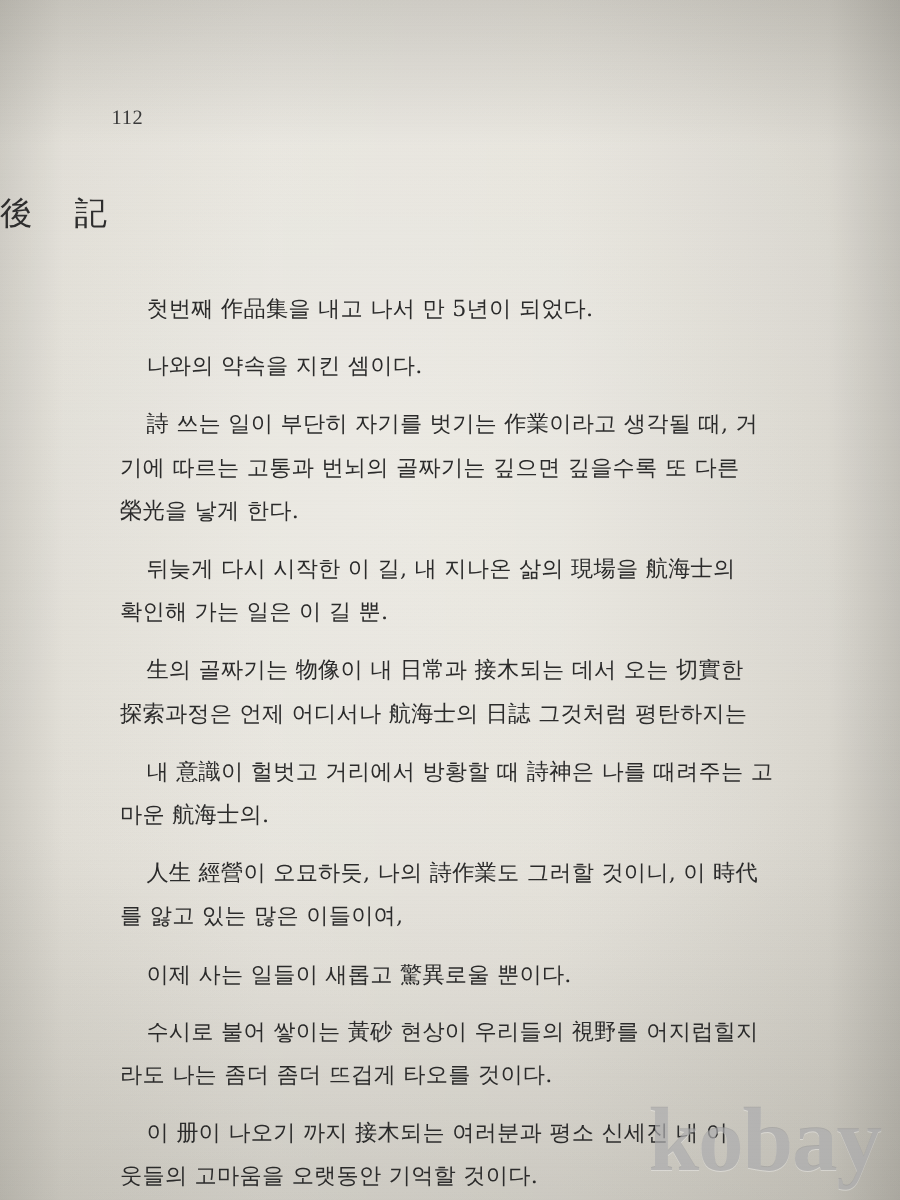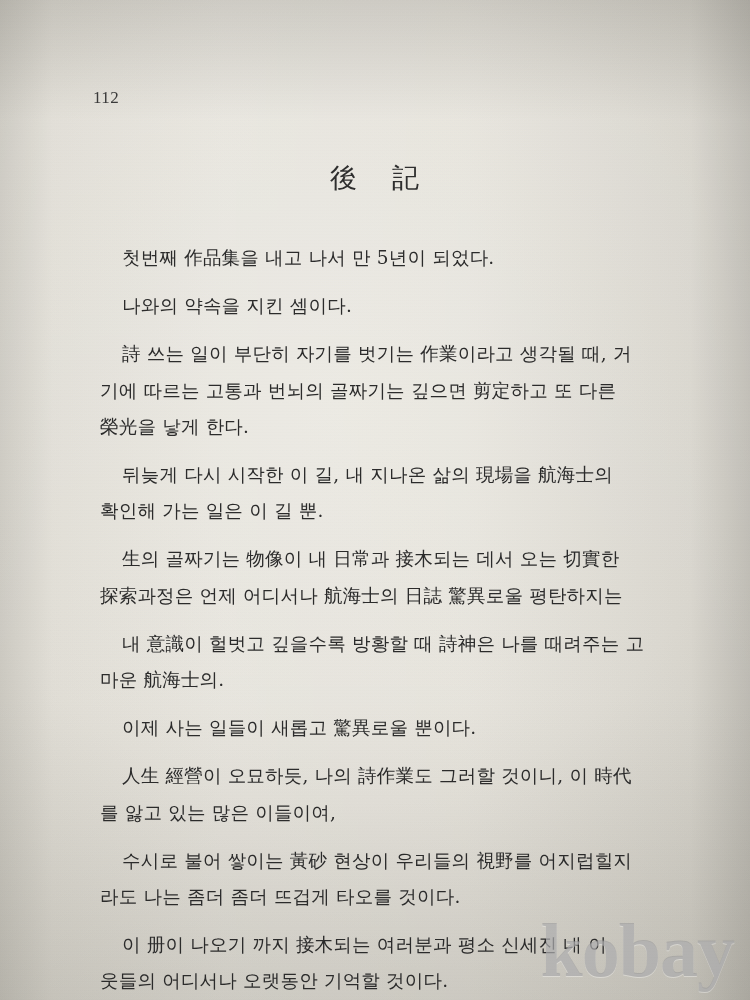--- a/index.html
+++ b/index.html
@@ -57,21 +57,20 @@
     font-size: 17px;
     color: #3a3a3a;
     letter-spacing: 0.5px;
     font-family: "Liberation Serif", serif;
   }
   .doc-title {
     position: absolute;
     left: 0;
     right: 0;
     top: 160px;
-    text-align: center;
     font-size: 27px;
     color: #2e2e2e;
     letter-spacing: 0.04em;
     font-family: Liberation Serif, serif;
   }
   .doc-title .sp {
     display: inline-block;
     width: 34px;
   }
   .body-text {
@@ -137,48 +136,48 @@
 
     <div class="body-text" id="body-text">
         <div class="para">
           <span class="ln first">첫번째 作品集을 내고 나서 만 5년이 되었다.</span>
         </div>
         <div class="para">
           <span class="ln first">나와의 약속을 지킨 셈이다.</span>
         </div>
         <div class="para">
           <span class="ln first">詩 쓰는 일이 부단히 자기를 벗기는 作業이라고 생각될 때, 거</span>
-          <span class="ln cont">기에 따르는 고통과 번뇌의 골짜기는 깊으면 剪定하고 또 다른</span>
+          <span class="ln cont">기에 따르는 고통과 번뇌의 골짜기는 깊으면 깊을수록 또 다른</span>
           <span class="ln cont">榮光을 낳게 한다.</span>
         </div>
         <div class="para">
           <span class="ln first">뒤늦게 다시 시작한 이 길, 내 지나온 삶의 現場을 航海士의</span>
           <span class="ln cont">확인해 가는 일은 이 길 뿐.</span>
         </div>
         <div class="para">
           <span class="ln first">生의 골짜기는 物像이 내 日常과 接木되는 데서 오는 切實한</span>
-          <span class="ln cont">探索과정은 언제 어디서나 航海士의 日誌 驚異로울 평탄하지는</span>
+          <span class="ln cont">探索과정은 언제 어디서나 航海士의 日誌 그것처럼 평탄하지는</span>
         </div>
         <div class="para">
-          <span class="ln first">내 意識이 헐벗고 깊을수록 방황할 때 詩神은 나를 때려주는 고</span>
+          <span class="ln first">내 意識이 헐벗고 거리에서 방황할 때 詩神은 나를 때려주는 고</span>
           <span class="ln cont">마운 航海士의.</span>
-        </div>
-        <div class="para">
-          <span class="ln first">이제 사는 일들이 새롭고 驚異로울 뿐이다.</span>
         </div>
         <div class="para">
           <span class="ln first">人生 經營이 오묘하듯, 나의 詩作業도 그러할 것이니, 이 時代</span>
           <span class="ln cont">를 앓고 있는 많은 이들이여,</span>
+        </div>
+        <div class="para">
+          <span class="ln first">이제 사는 일들이 새롭고 驚異로울 뿐이다.</span>
         </div>
         <div class="para">
           <span class="ln first">수시로 불어 쌓이는 黃砂 현상이 우리들의 視野를 어지럽힐지</span>
           <span class="ln cont">라도 나는 좀더 좀더 뜨겁게 타오를 것이다.</span>
         </div>
         <div class="para">
           <span class="ln first">이 册이 나오기 까지 接木되는 여러분과 평소 신세진 내 이</span>
-          <span class="ln cont">웃들의 어디서나 오랫동안 기억할 것이다.</span>
+          <span class="ln cont">웃들의 고마움을 오랫동안 기억할 것이다.</span>
         </div>
       </div>
 
     <div class="watermark">kobay</div>
   </div>
   <div class="grain"></div>
 </div>
 
 </body></html>

